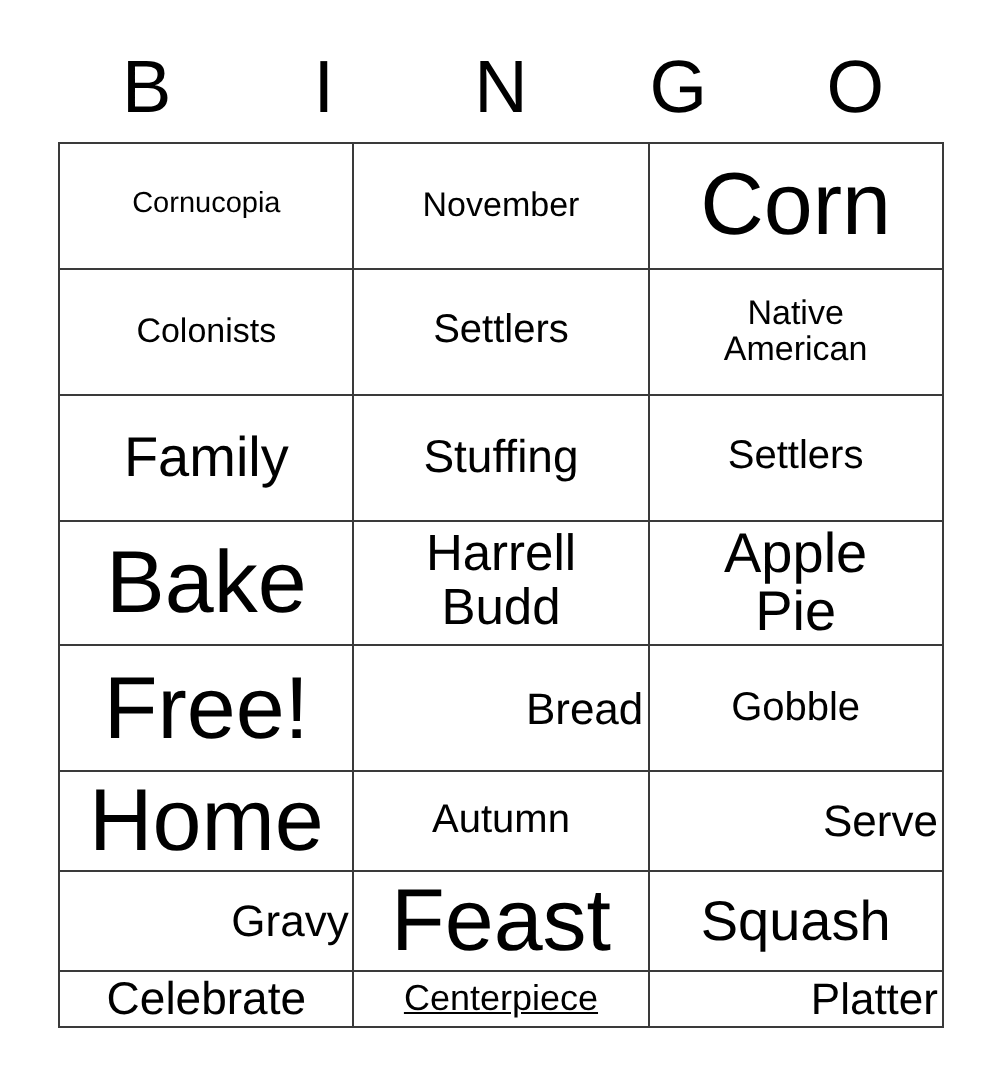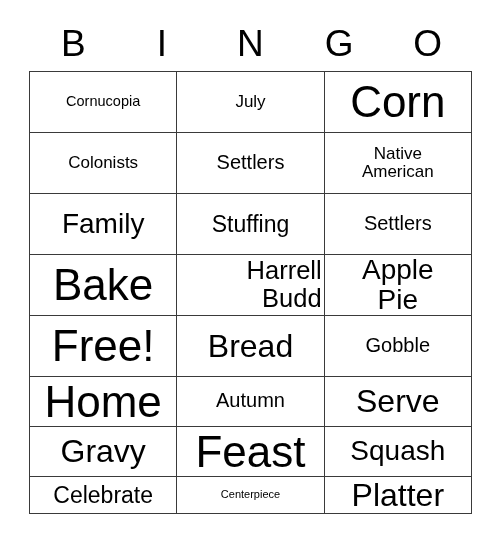--- a/index.html
+++ b/index.html
@@ -77,28 +77,28 @@
     width: 100%;
     text-align: center;
     line-height: 1.07;
     color: #000000;
     word-break: normal;
     white-space: pre-line;
     user-select: none;
   }
 
   
-  .fs-xs   { font-size: 11px; }
+  .fs-xs   { font-size: 18px; text-decoration: underline; }
   .fs-sm   { font-size: 14.5px; }
   .fs-md   { font-size: 17px; }
   .fs-lg   { font-size: 20px; }
   .fs-xl   { font-size: 23px; }
-  .fs-2xl  { font-size: 25.5px; text-align: right; }
+  .fs-2xl  { font-size: 25.5px; }
   .fs-3xl  { font-size: 28px; }
-  .fs-4xl  { font-size: 32px; }
+  .fs-4xl  { font-size: 22px; text-align: right; }
   .fs-5xl  { font-size: 44px; }
 </style>
 </head>
 <body>
 
 <div id="card-root">
 
   <div id="bingo-header">
     <div class="header-letter">B</div>
     <div class="header-letter">I</div>
@@ -106,21 +106,21 @@
     <div class="header-letter">G</div>
     <div class="header-letter">O</div>
   </div>
 
   <div id="bingo-grid">
 
     <div class="bingo-cell">
       <span class="cell-text fs-sm">Cornucopia</span>
     </div>
     <div class="bingo-cell">
-      <span class="cell-text fs-md">July</span>
+      <span class="cell-text fs-md">November</span>
     </div>
     <div class="bingo-cell">
       <span class="cell-text fs-5xl">Corn</span>
     </div>
     <div class="bingo-cell">
       <span class="cell-text fs-md">Colonists</span>
     </div>
     <div class="bingo-cell">
       <span class="cell-text fs-lg">Settlers</span>
     </div>

